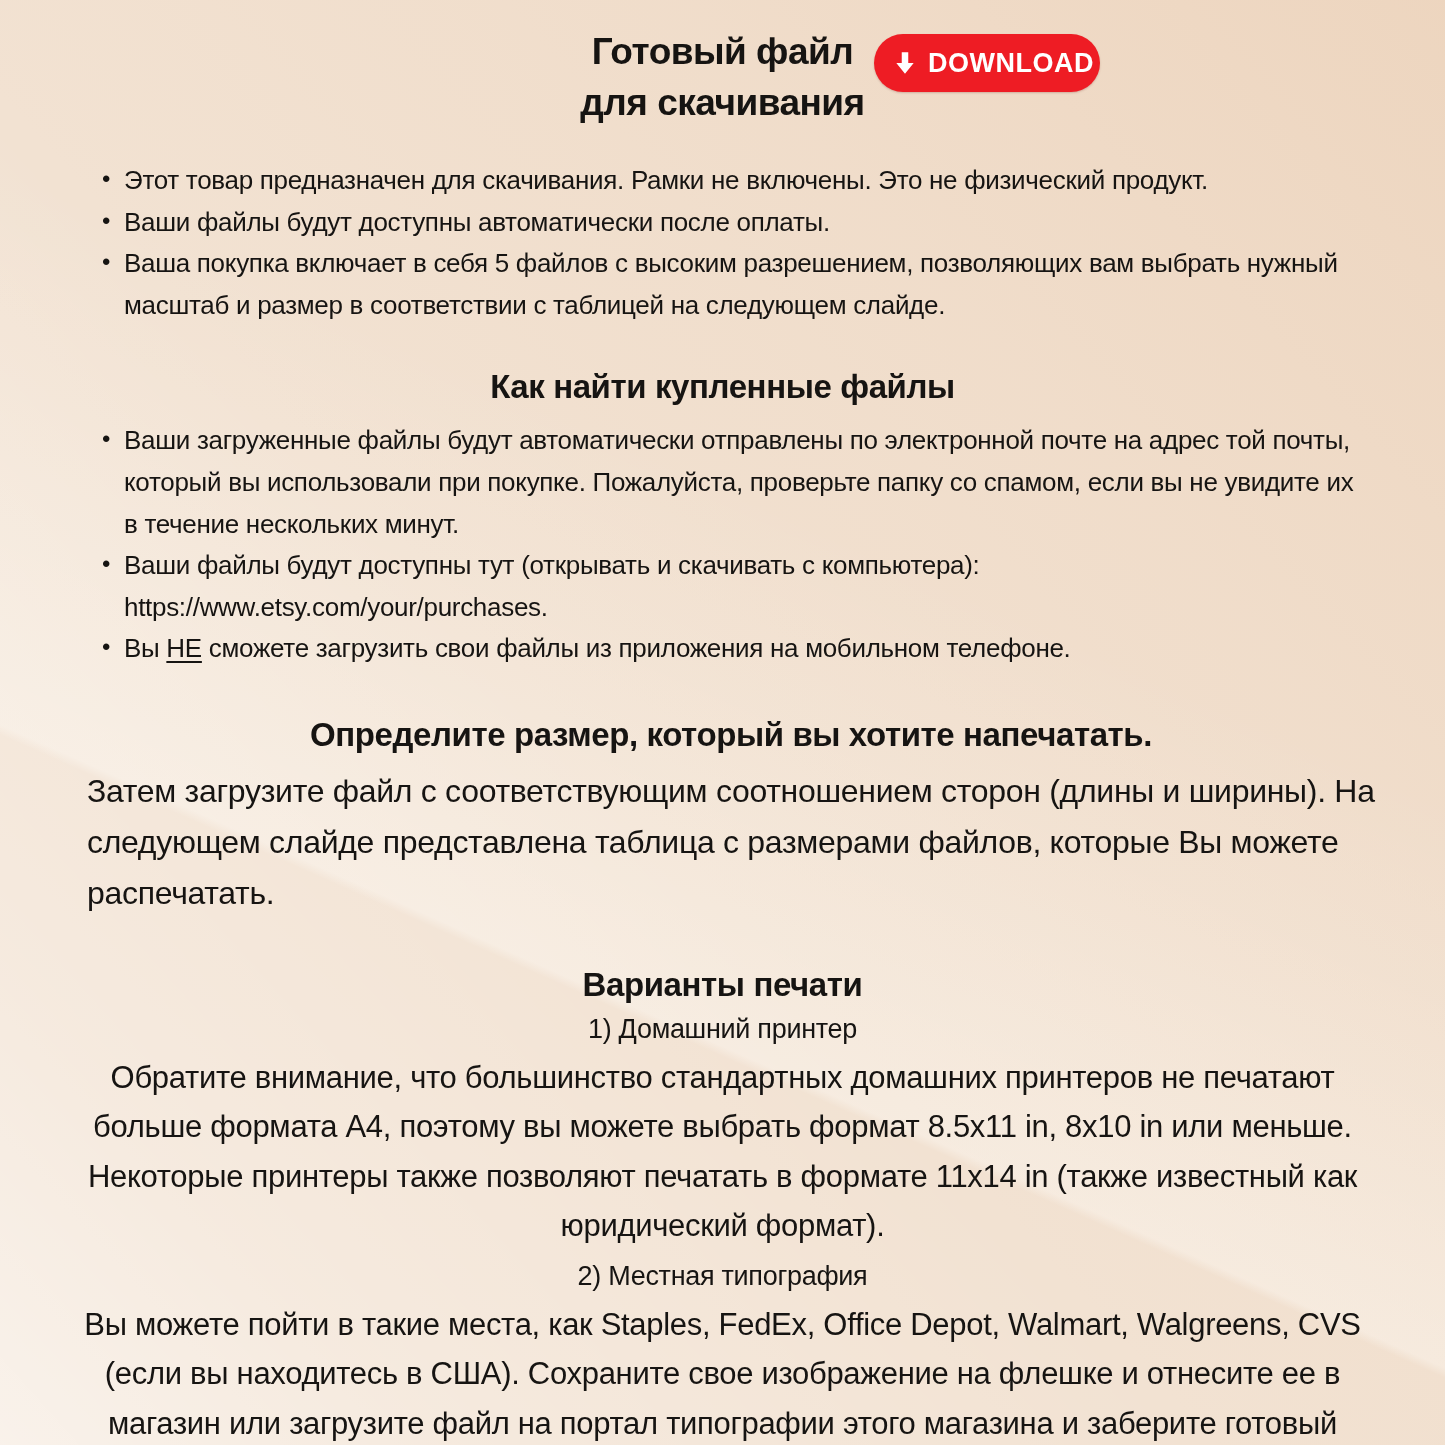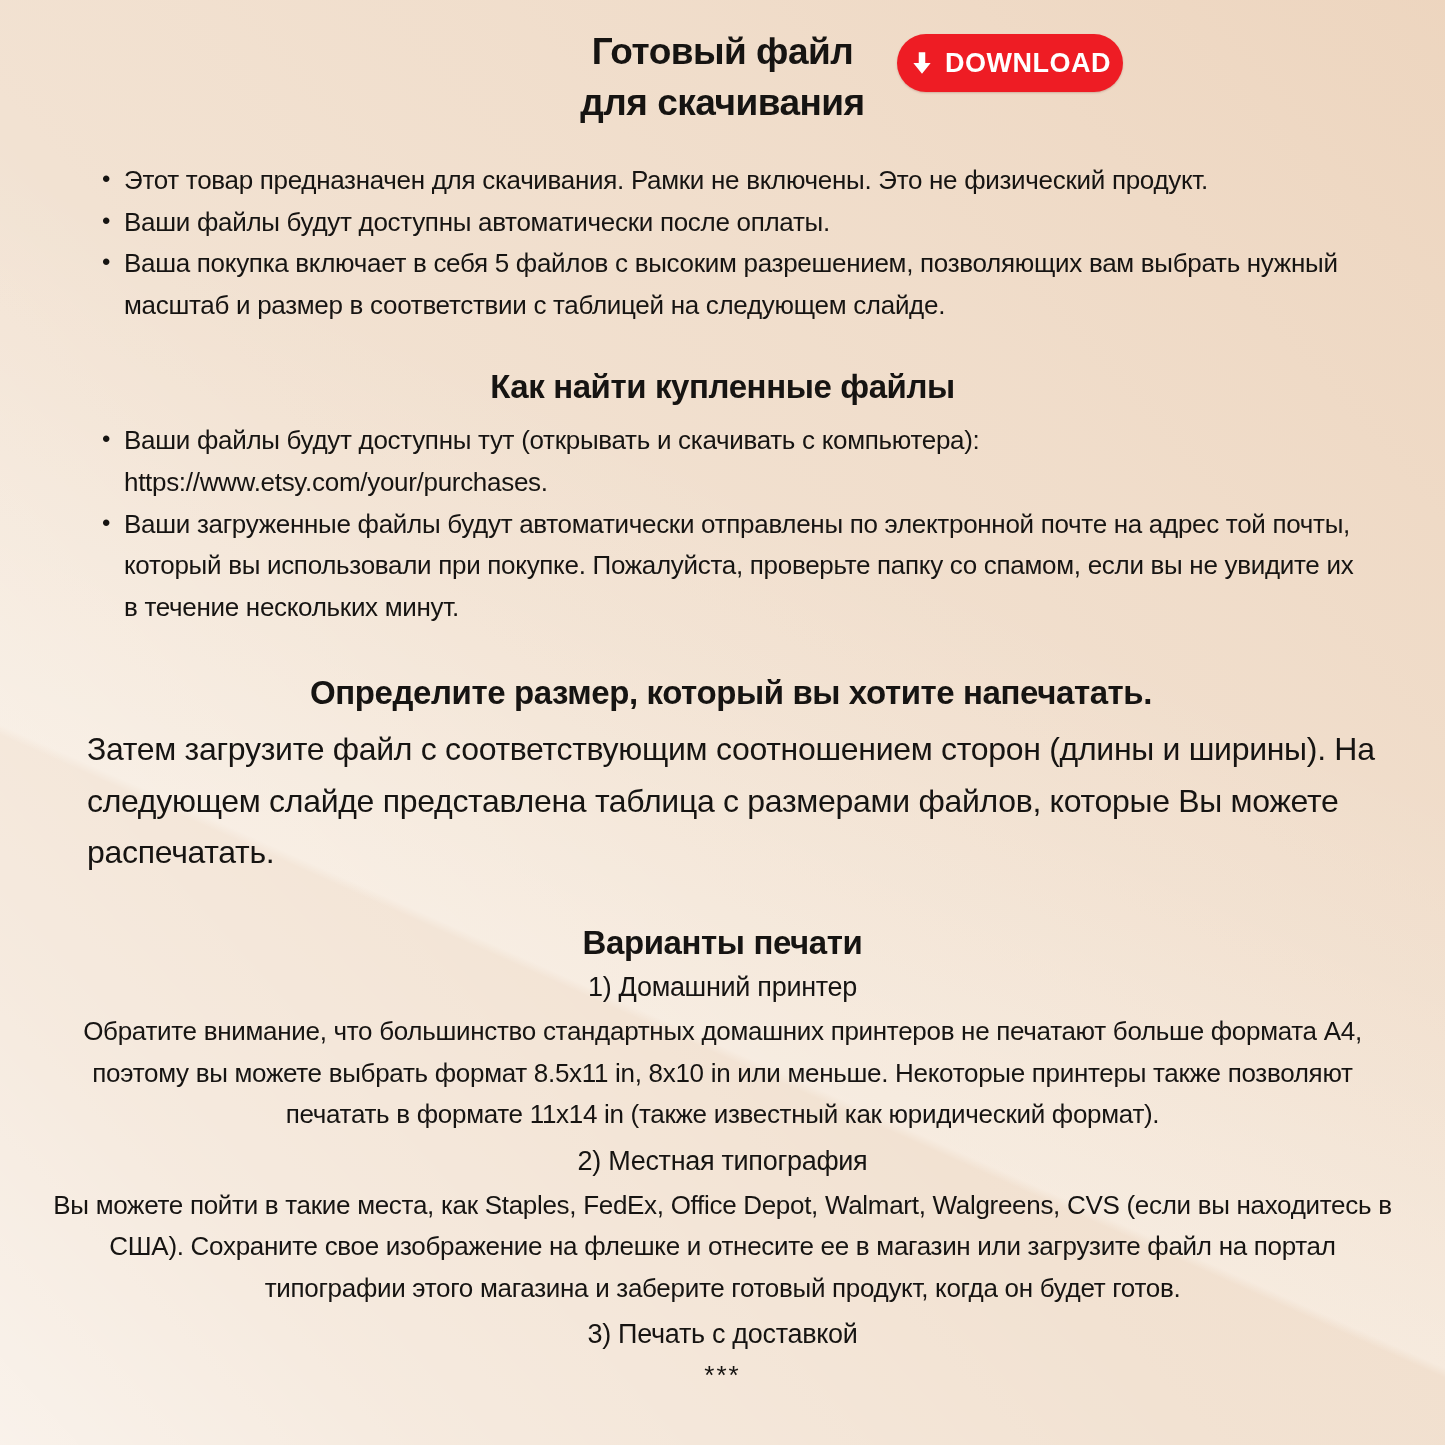--- a/index.html
+++ b/index.html
@@ -15,23 +15,23 @@
     background-image:
       linear-gradient(24deg, rgba(255,253,249,0.0) 34%, rgba(255,253,249,0.35) 34.5%, rgba(255,253,249,0.10) 52%, rgba(255,253,249,0) 62%),
       linear-gradient(48deg, rgba(255,255,255,0.55) 0%, rgba(255,255,255,0.28) 16%, rgba(255,255,255,0) 44%, rgba(231,197,167,0.18) 72%, rgba(228,190,156,0.35) 100%);
   }
   .hdr{position:relative;height:110px;}
   .title{
     text-align:center;font-size:37px;font-weight:800;line-height:1.38;
     letter-spacing:-0.5px;margin:0;
   }
   .dl-btn{
-    position:absolute;left:897px;top:8px;width:226px;height:58px;
+    position:absolute;left:874px;top:8px;width:226px;height:58px;
     background:#ee1c24;border:none;border-radius:40px;cursor:pointer;
-    display:flex;align-items:center;justify-content:center;gap:10px;
+    display:flex;align-items:center;justify-content:flex-end;gap:10px;
     box-shadow:0 1px 2px rgba(120,40,30,0.25);
   }
   .dl-btn .arrow{width:26px;height:26px;display:block;}
   .dl-btn .lbl{color:#ffffff;font-weight:800;font-size:27px;letter-spacing:0.5px;}
   ul.blist{
     list-style:none;margin:24px 0 0 100px;padding:0;width:1260px;
     font-size:26px;line-height:1.6;letter-spacing:-0.3px;
   }
   ul.blist li{position:relative;padding-left:24px;margin:0;}
   ul.blist li::before{
@@ -45,21 +45,21 @@
   .sec-print{margin-top:46px;}
   .para-left{
     margin:12px 0 0 70px;width:1290px;font-size:32px;line-height:1.6;
     letter-spacing:-0.3px;text-align:left;
   }
   .opt-title{
     text-align:center;font-size:27px;letter-spacing:-0.3px;margin:10px auto 0;
     text-underline-offset:5px;text-decoration-thickness:2px;
   }
   .para-center{
-    text-align:center;margin:8px auto 0;width:1340px;font-size:26px;line-height:1.6;
+    text-align:center;margin:8px auto 0;width:1340px;font-size:31px;line-height:1.6;
     letter-spacing:-0.3px;
   }
   .stars{text-align:center;font-size:26px;margin:10px auto 0;letter-spacing:2px;}
   .u{text-decoration:underline;text-underline-offset:4px;text-decoration-thickness:2px;}
 </style>
 </head>
 <body>
 
 <div class="page">
 
@@ -75,22 +75,23 @@
 
   <ul class="blist">
     <li>Этот товар предназначен для скачивания. Рамки не включены. Это не физический продукт.</li>
     <li>Ваши файлы будут доступны автоматически после оплаты.</li>
     <li>Ваша покупка включает в себя 5 файлов с высоким разрешением, позволяющих вам выбрать нужный масштаб и размер в соответствии с таблицей на следующем слайде.</li>
   </ul>
 
   <div class="sec-find">
     <h2 class="h2">Как найти купленные файлы</h2>
     <ul class="blist" style="margin-top:14px;">
+      <li>Ваши загруженные файлы будут автоматически отправлены по электронной почте на адрес той почты, который вы использовали при покупке. Пожалуйста, проверьте папку со спамом, если вы не увидите их в течение нескольких минут.</li>
       <li><span>Ваши файлы будут доступны тут (открывать и скачивать с компьютера):</span><br><span>https://www.etsy.com/your/purchases.</span></li>
-      <li>Ваши загруженные файлы будут автоматически отправлены по электронной почте на адрес той почты, который вы использовали при покупке. Пожалуйста, проверьте папку со спамом, если вы не увидите их в течение нескольких минут.</li>
+      <li><span>Вы </span><span class="u">НЕ</span><span> сможете загрузить свои файлы из приложения на мобильном телефоне.</span></li>
     </ul>
   </div>
 
   <div class="sec-size">
     <h2 class="h2">Определите размер, который вы хотите напечатать.</h2>
     <p class="para-left">Затем загрузите файл с соответствующим соотношением сторон (длины и ширины). На следующем слайде представлена таблица с размерами файлов, которые Вы можете распечатать.</p>
   </div>
 
   <div class="sec-print">
     <h2 class="h2">Варианты печати</h2>

